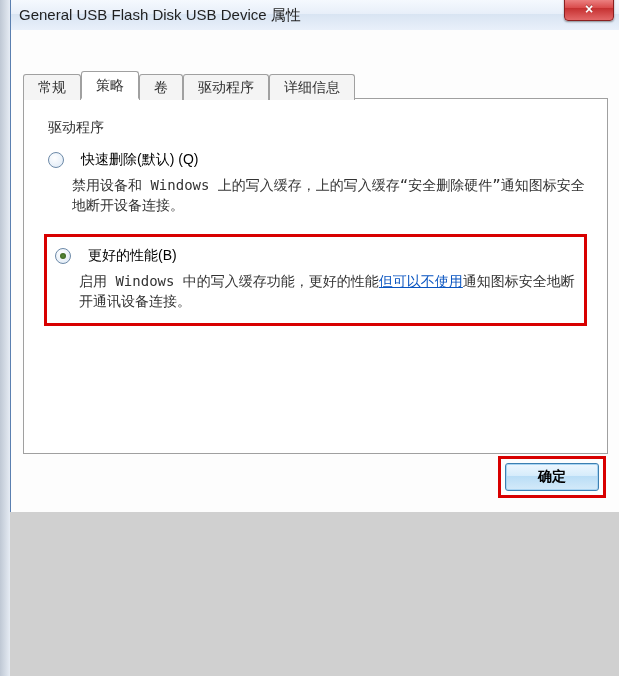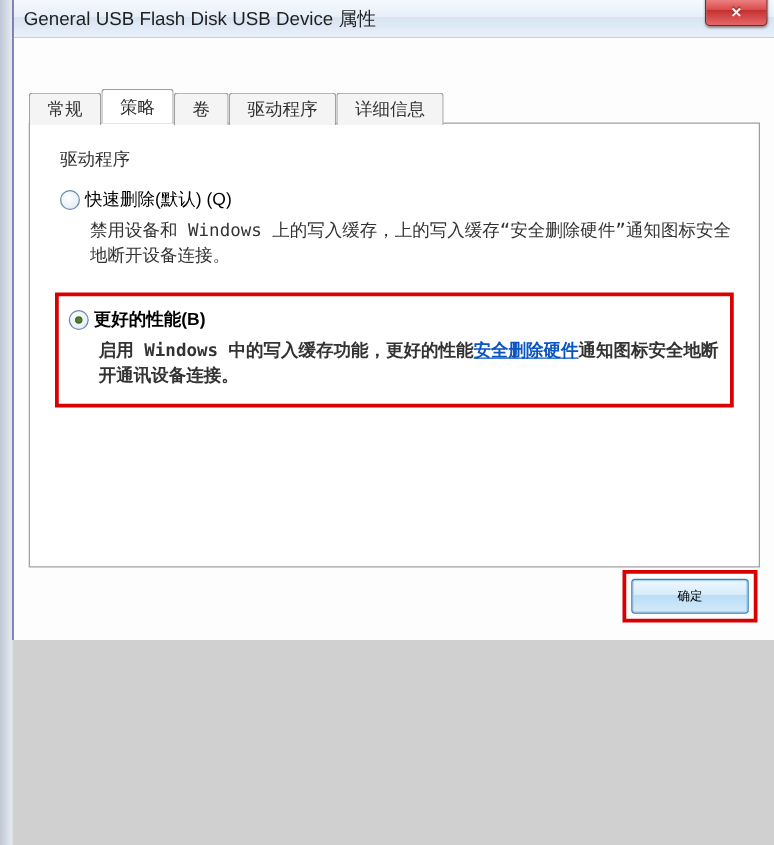--- a/index.html
+++ b/index.html
@@ -128,21 +128,21 @@
     display: inline-block;
     padding: 0 4px;
   }
   .option-block {
     margin-top: 14px;
     padding-left: 4px;
   }
   .radio-row {
     display: flex;
     align-items: center;
-    gap: 4px;
+    gap: 17px;
     font-size: 14px;
   }
   .radio {
     width: 14px;
     height: 14px;
     border: 1px solid #6d8aa8;
     border-radius: 50%;
     background: radial-gradient(circle at 40% 35%, #fff, #dce8f5);
     display: inline-flex;
     align-items: center;
@@ -164,41 +164,41 @@
     font-family: "SimSun", monospace;
   }
   .option-desc .link {
     color: #0a55c0;
     text-decoration: underline;
   }
   .highlight-box {
     border: 3px solid #d80000;
     padding: 10px 8px 12px 8px;
     margin-top: 18px;
-    font-weight: bold;
   }
   .btn-row {
     position: absolute;
     right: 14px;
     bottom: 14px;
     display: flex;
     gap: 12px;
     align-items: center;
   }
   .btn {
     width: 92px;
     height: 26px;
     border: 1px solid #8a8a8a;
     border-radius: 3px;
     background: linear-gradient(to bottom, #fdfdfd, #e6e6e6);
-    font-size: 10px;
+    font-size: 14px;
     display: flex;
     align-items: center;
     justify-content: center;
     cursor: pointer;
+    font-weight: bold;
   }
   .btn.default {
     border: 1px solid #3c7fb1;
     background: linear-gradient(to bottom, #eef7fe 0%, #d6ecfb 45%, #b9ddf6 46%, #d4eaf9 100%);
     box-shadow: inset 0 0 0 1px #a9d4f2;
   }
   .ok-highlight {
     border: 3px solid #d80000;
     padding: 4px;
     display: inline-flex;
@@ -238,21 +238,21 @@
             </div>
             <div class="option-desc">禁用设备和 Windows 上的写入缓存，上的写入缓存“安全删除硬件”通知图标安全地断开设备连接。</div>
           </div>
 
           <div class="highlight-box">
             <div class="radio-row">
               <span class="radio checked"></span>
               <span>更好的性能(B)</span>
             </div>
             <div class="option-desc">
-              <span>启用 Windows 中的写入缓存功能，更好的性能</span><span class="link">安全删除硬件</span><span>通知图标安全地断开通讯设备连接。</span>
+              <span>启用 Windows 中的写入缓存功能，更好的性能</span><span class="link">但可以不使用</span><span>通知图标安全地断开通讯设备连接。</span>
             </div>
           </div>
         </div>
       </div>
     </div>
 
     <div class="btn-row">
       <div class="ok-highlight">
         <div class="btn default">确定</div>
       </div>

